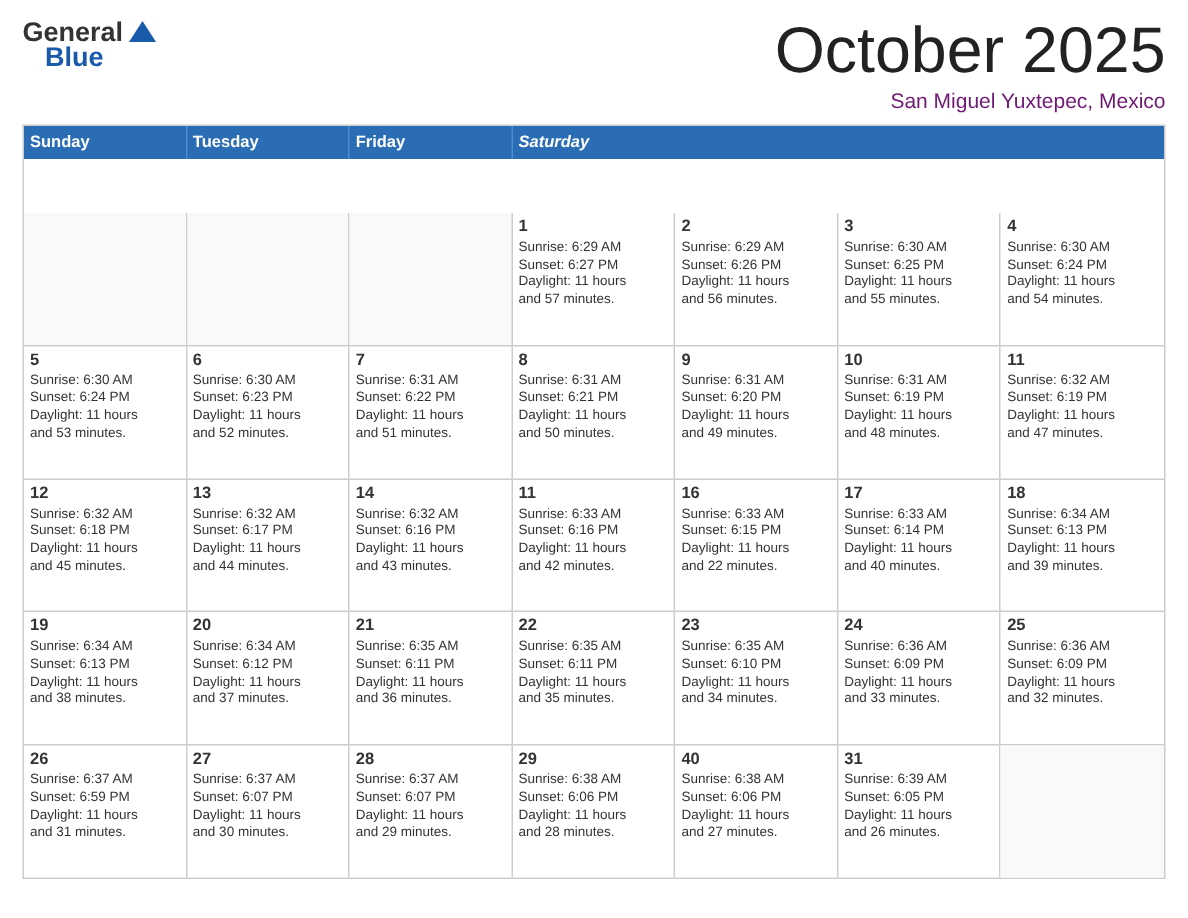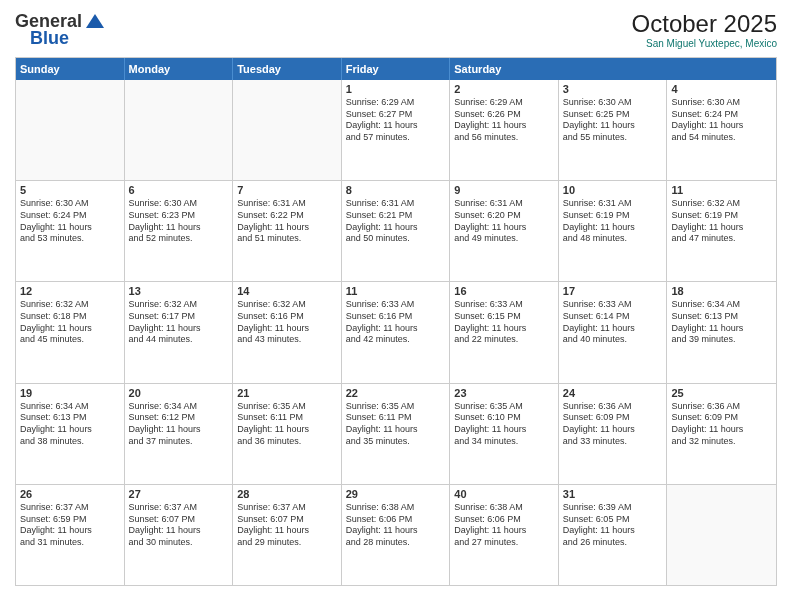--- a/index.html
+++ b/index.html
@@ -31,49 +31,50 @@
     .logo-blue { color: #1a5aab; }
     .logo-icon {
       width: 22px;
       height: 22px;
       margin-left: 2px;
     }
     .title-block {
       text-align: right;
     }
     .month-title {
-      font-size: 24px;
+      font-size: 43px;
       color: #222;
       font-weight: normal;
       margin-left: 32px;
     }
     .location {
-      font-size: 10px;
-      color: #0f766e;
+      font-size: 14px;
+      color: #701a75;
     }
     .calendar {
       flex: 1;
       display: flex;
       flex-direction: column;
       border: 1px solid #ccc;
+      gap: 36px;
     }
     .cal-header {
       display: grid;
       grid-template-columns: repeat(7, 1fr);
       background: #2a6db5;
     }
     .cal-header-cell {
       color: #fff;
       font-size: 11px;
       font-weight: bold;
       padding: 5px 4px;
       text-align: left;
       border-right: 1px solid #4a8dd0;
     }
-    .cal-header-cell:last-child { border-right: none; }
+    .cal-header-cell:last-child { border-right: none; font-style: italic; }
     .cal-body {
       flex: 1;
       display: flex;
       flex-direction: column;
     }
     .cal-row {
       display: grid;
       grid-template-columns: repeat(7, 1fr);
       flex: 1;
       border-bottom: 1px solid #ccc;
@@ -119,21 +120,20 @@
     </div>
     <div class="title-block">
       <div class="month-title">October 2025</div>
       <div class="location">San Miguel Yuxtepec, Mexico</div>
     </div>
   </div>
 
   <div class="calendar">
     <div class="cal-header">
     <div class="cal-header-cell">Sunday</div>
-        <div class="cal-header-cell">Monday</div>
         <div class="cal-header-cell">Tuesday</div>
         <div class="cal-header-cell">Friday</div>
         <div class="cal-header-cell">Saturday</div>
       </div>
     <div class="cal-body">
     <div class="cal-row">
           <div class="cal-cell empty"></div>
           <div class="cal-cell empty"></div>
           <div class="cal-cell empty"></div>
           <div class="cal-cell">

